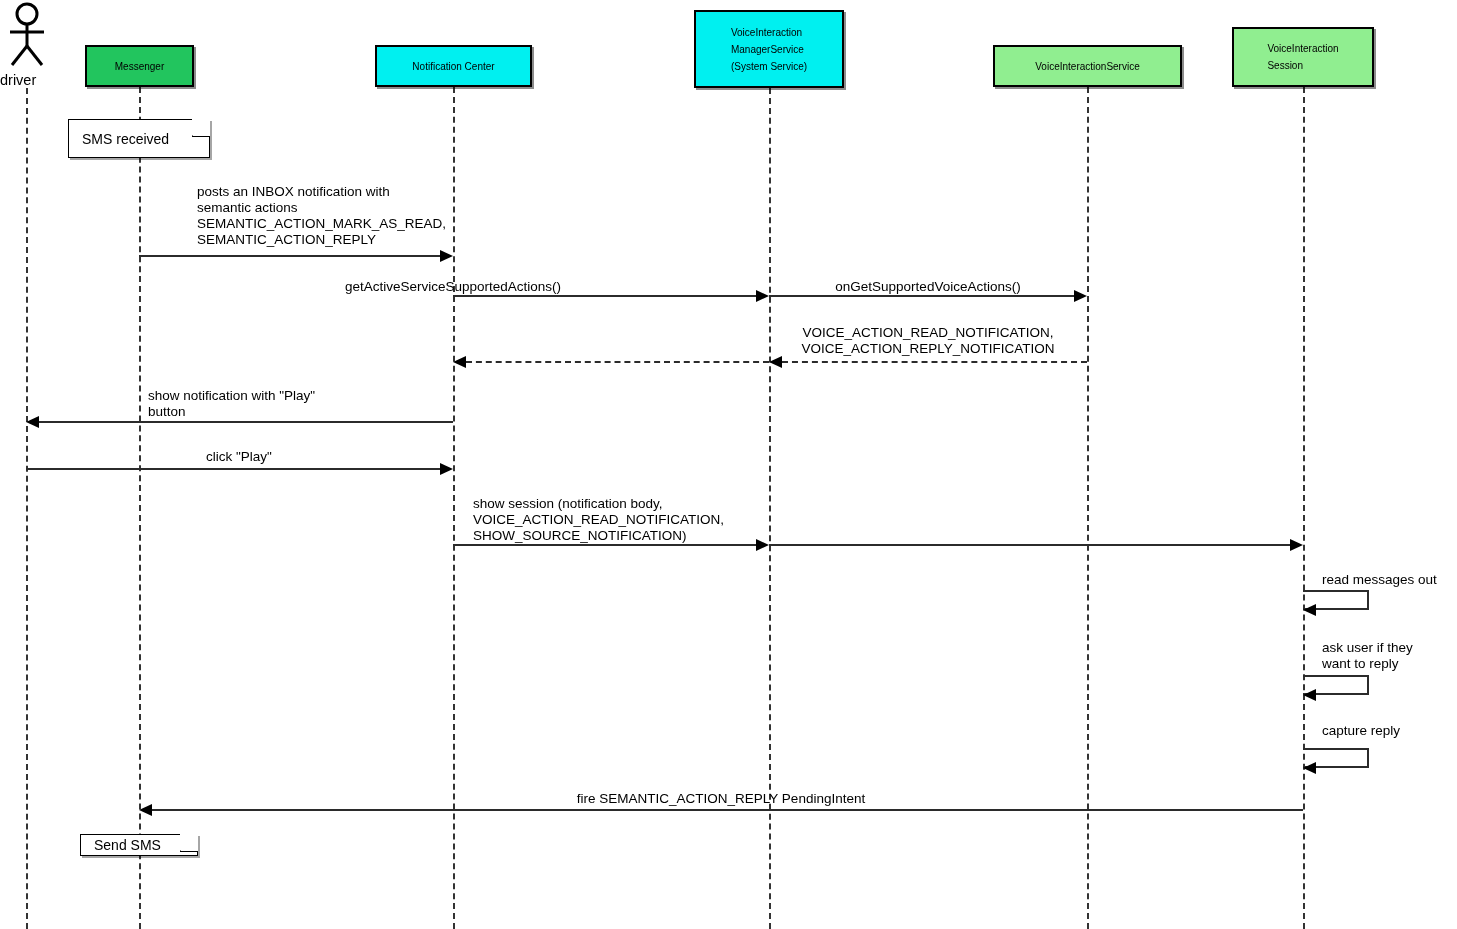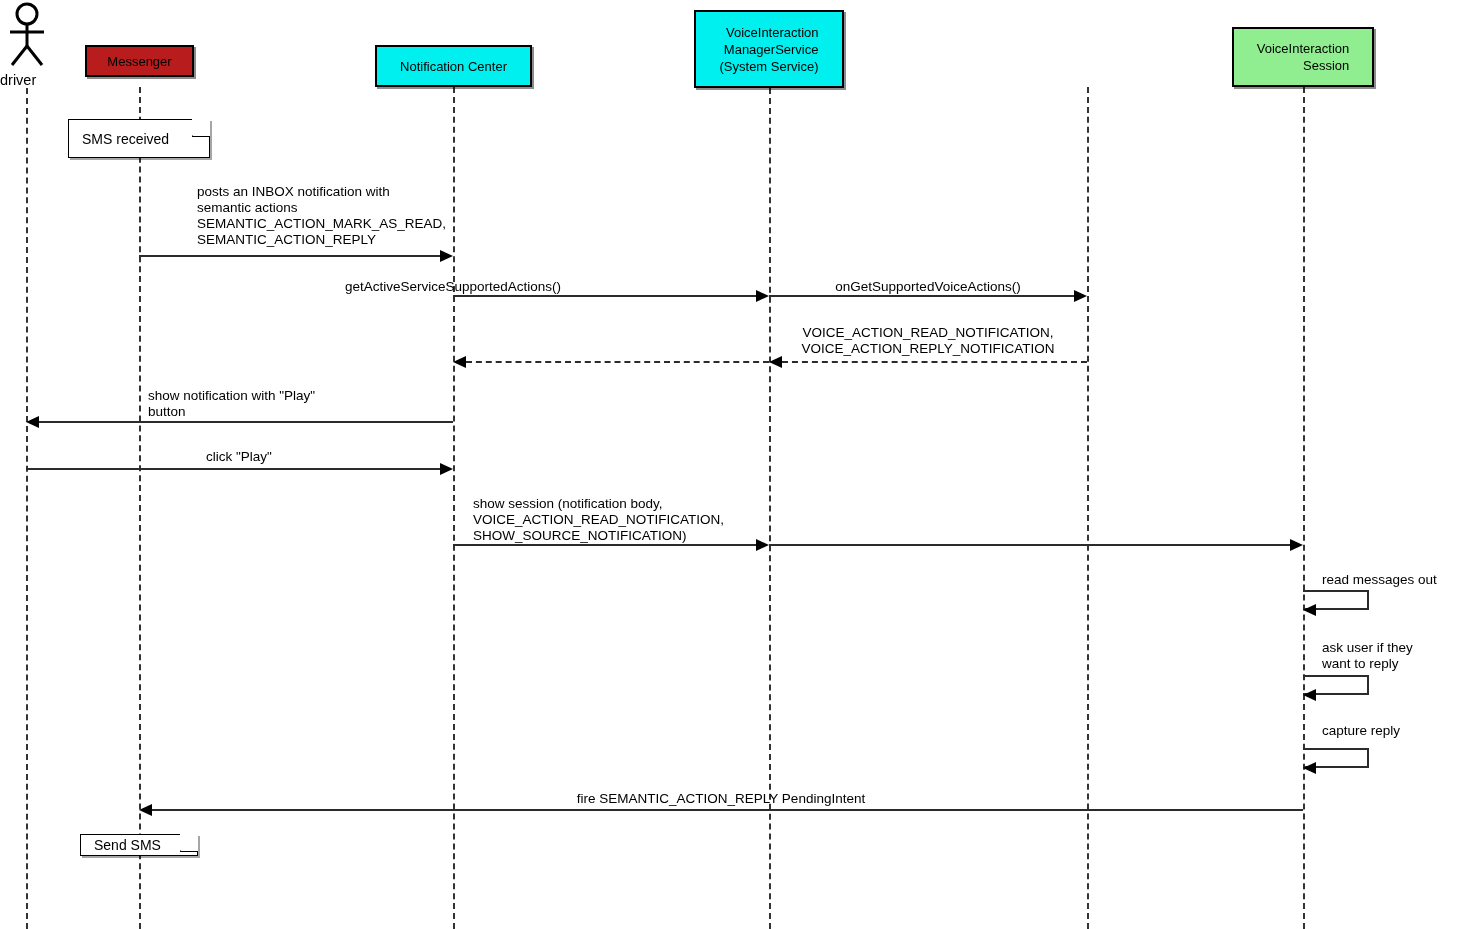--- a/index.html
+++ b/index.html
@@ -25,22 +25,22 @@
     border-left: 2px dashed #333333;
   }
   .participant-box {
     position: absolute;
     box-sizing: border-box;
     border: 2px solid #000000;
     box-shadow: 2px 2px 0 rgba(0,0,0,0.45);
     display: flex;
     align-items: center;
     justify-content: center;
-    text-align: right;
-    font-size: 13px;
+    text-align: left;
+    font-size: 10px;
     line-height: 17px;
     color: #000000;
     padding: 2px 6px;
   }
   .actor {
     position: absolute;
     text-align: center;
   }
   .actor-label {
     font-size: 14.5px;
@@ -138,34 +138,37 @@
     <svg width="54" height="66" viewBox="0 0 54 66">
       <circle cx="27" cy="12" r="10" fill="none" stroke="#000" stroke-width="3"></circle>
       <line x1="27" y1="22" x2="27" y2="44" stroke="#000" stroke-width="3"></line>
       <line x1="10" y1="30" x2="44" y2="30" stroke="#000" stroke-width="3"></line>
       <line x1="27" y1="44" x2="12" y2="63" stroke="#000" stroke-width="3"></line>
       <line x1="27" y1="44" x2="42" y2="63" stroke="#000" stroke-width="3"></line>
     </svg>
     <div class="actor-label">driver</div>
   </div>
 
-  <div class="participant-box" style="left:85px; top:45px; width:109px; height:32px; background:#b91c1c;">
+  <div class="participant-box" style="left:85px; top:45px; width:109px; height:42px; background:#22c55e;">
     <span>Messenger</span>
   </div>
 
   <div class="participant-box" style="left:375px; top:45px; width:157px; height:42px; background:#00f0f0;">
     <span>Notification Center</span>
   </div>
 
   <div class="participant-box" style="left:694px; top:10px; width:150px; height:78px; background:#00f0f0;">
     <span style="white-space:pre-line;">VoiceInteraction
 ManagerService
 (System Service)</span>
   </div>
 
+  <div class="participant-box" style="left:993px; top:45px; width:189px; height:42px; background:#90ee90;">
+    <span>VoiceInteractionService</span>
+  </div>
 
   <div class="participant-box" style="left:1232px; top:27px; width:142px; height:60px; background:#90ee90;">
     <span style="white-space:pre-line;">VoiceInteraction
 Session</span>
   </div>
 
   <div class="note" style="left:68px; top:119px; width:142px; height:39px;">
     <span>SMS received</span>
     <span class="note-fold"></span>
   </div>

